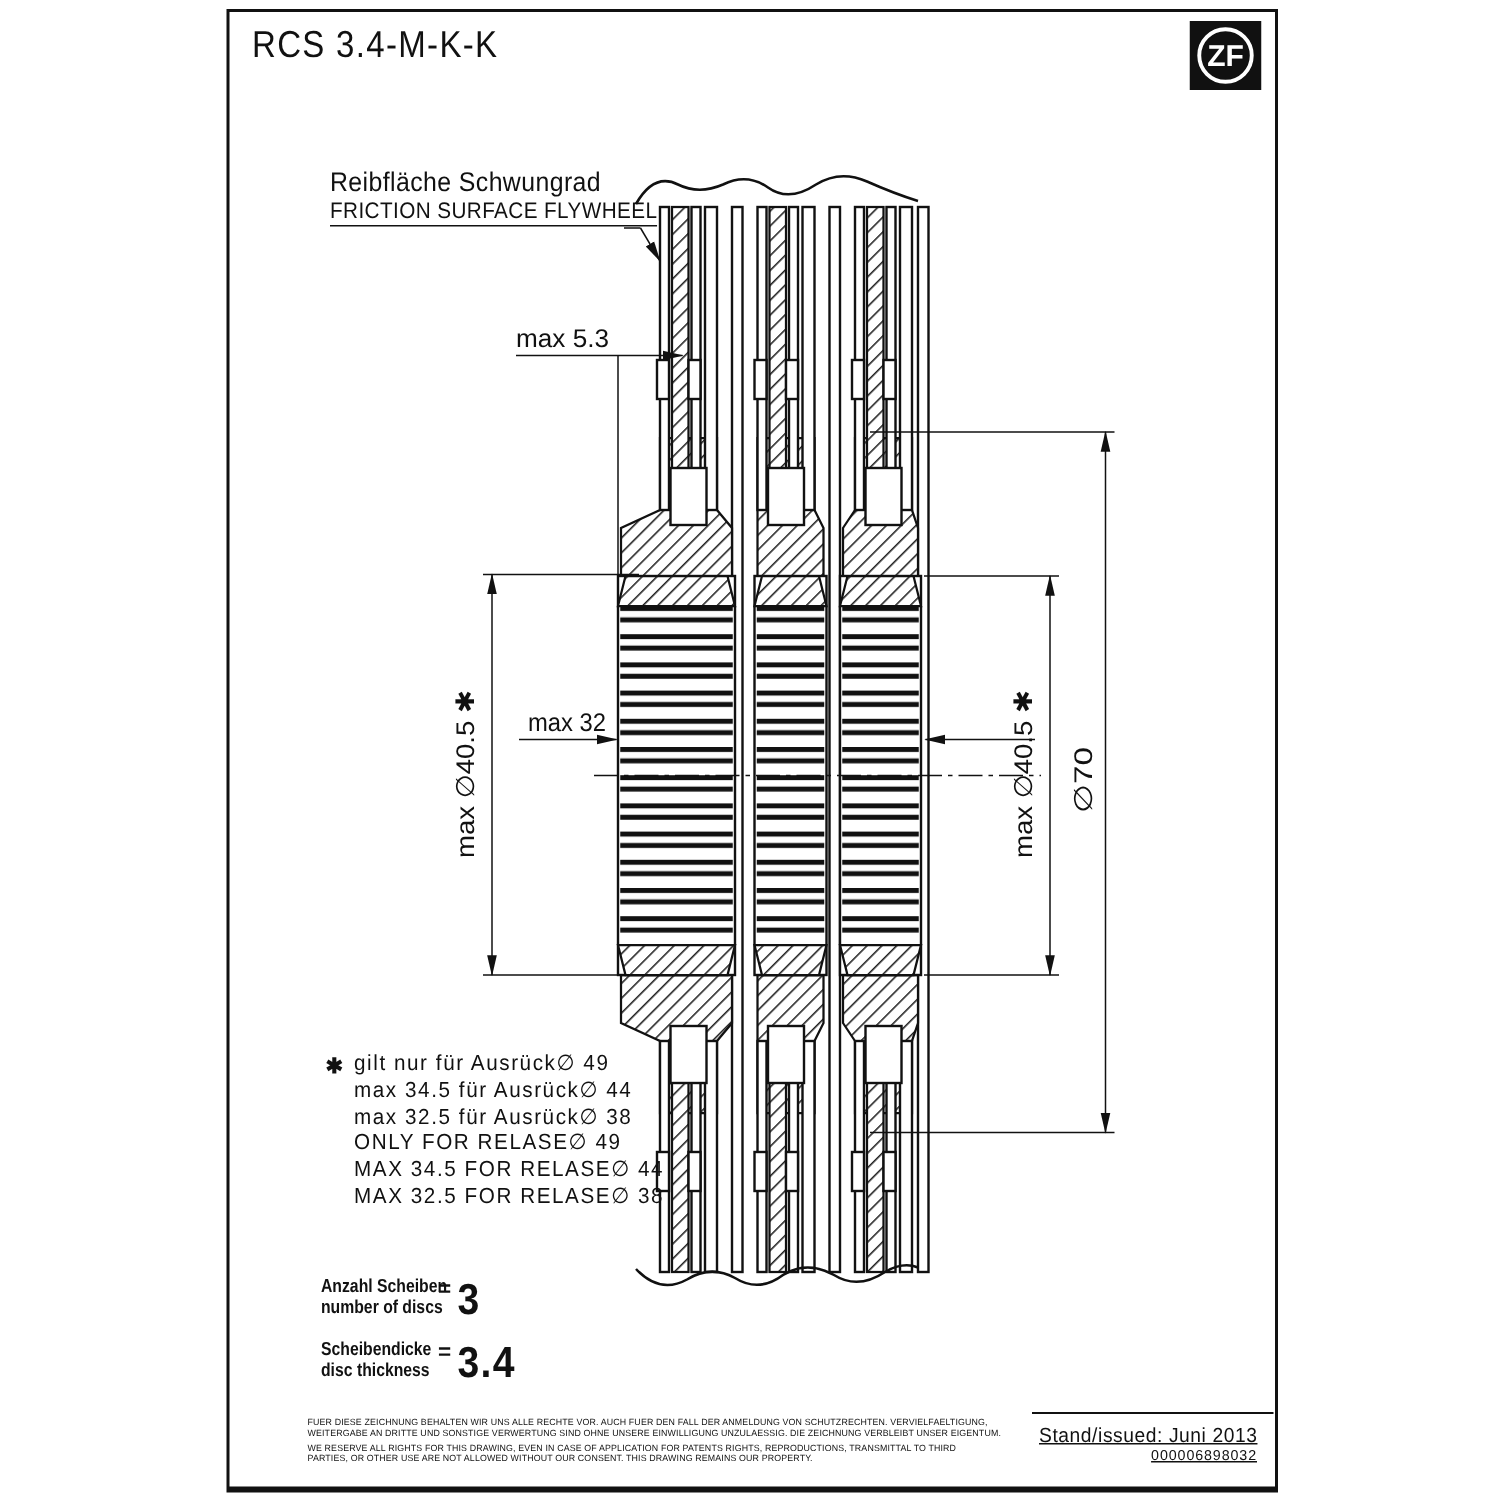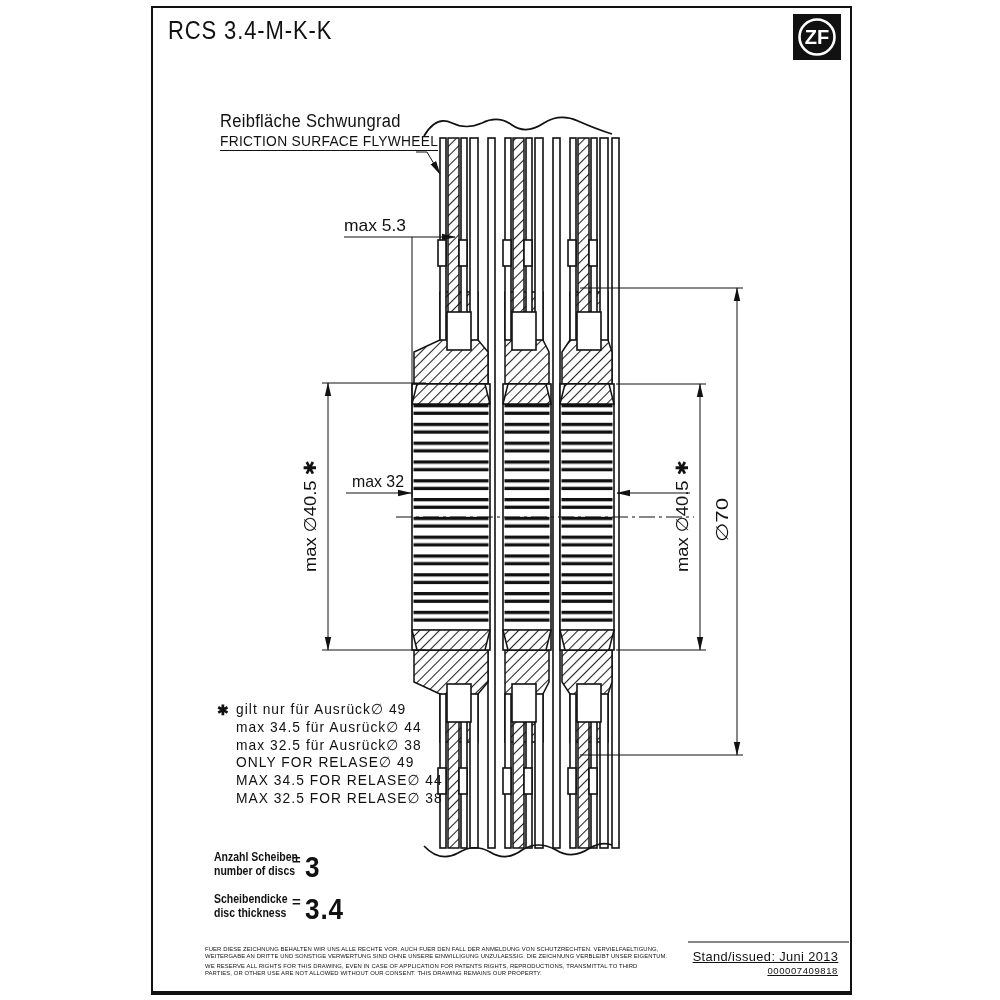--- a/index.html
+++ b/index.html
@@ -217,16 +217,16 @@
       <div>WEITERGABE AN DRITTE UND SONSTIGE VERWERTUNG SIND OHNE UNSERE EINWILLIGUNG UNZULAESSIG. DIE ZEICHNUNG VERBLEIBT UNSER EIGENTUM.</div>
     </div>
     <div class="blk">
       <div>WE RESERVE ALL RIGHTS FOR THIS DRAWING, EVEN IN CASE OF APPLICATION FOR PATENTS RIGHTS, REPRODUCTIONS, TRANSMITTAL TO THIRD</div>
       <div>PARTIES, OR OTHER USE ARE NOT ALLOWED WITHOUT OUR CONSENT. THIS DRAWING REMAINS OUR PROPERTY.</div>
     </div>
   </div>
 
   <div class="abs" id="issued">
     <div class="lab">Stand/issued: Juni 2013</div>
-    <div class="num">000007409818</div>
+    <div class="num">000006898032</div>
   </div>
 
 </div>
 
 </body></html>

